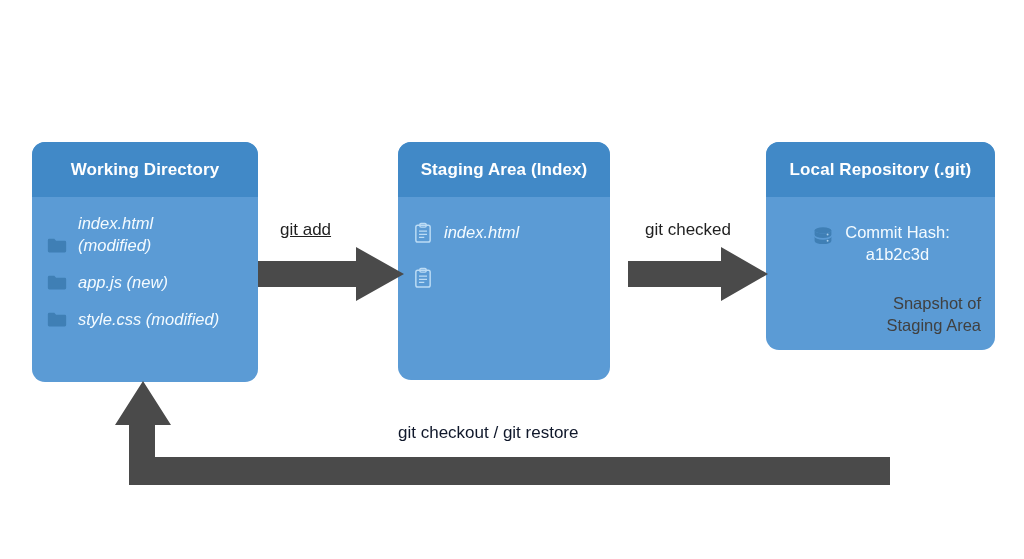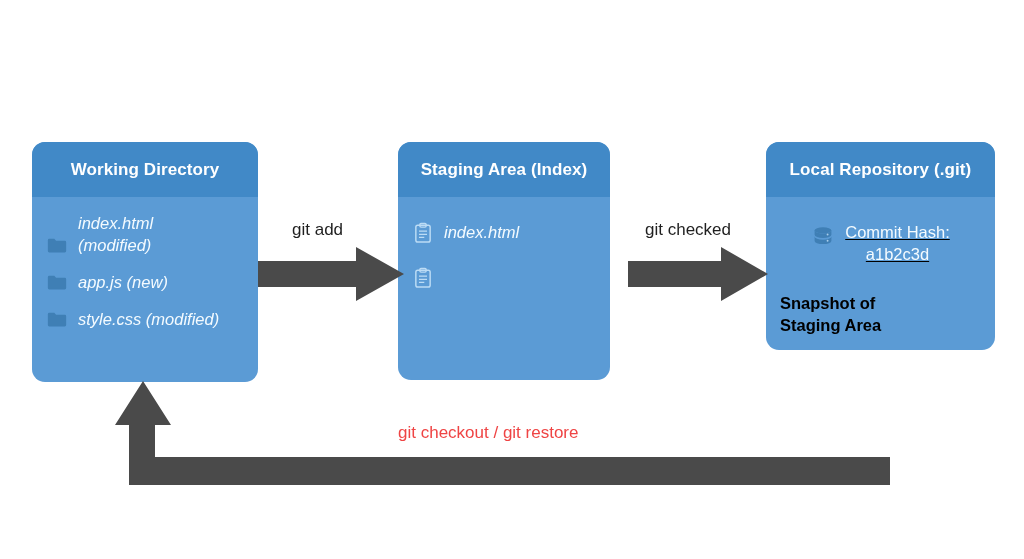--- a/index.html
+++ b/index.html
@@ -73,60 +73,58 @@
   
   .staging .file-row { margin-bottom: 20px; }
   .staging .stage-body { padding-top: 22px; }
 
   
   .repo-row {
     display: flex;
     align-items: flex-start;
     justify-content: center;
     margin-top: 8px;
-    text-decoration: underline;
   }
   .repo-icon {
     flex: 0 0 auto;
     width: 24px;
     height: 24px;
     margin-right: 10px;
     margin-top: 4px;
   }
   .repo-hash {
     color: #f4fbff;
     font-size: 16.5px;
     line-height: 1.35;
     text-align: center;
     white-space: pre-line;
   }
   .repo-snapshot {
-    color: #000000;
+    color: #404040;
     font-size: 16.5px;
     line-height: 1.35;
-    text-align: left;
+    text-align: right;
     margin-top: 26px;
     white-space: pre-line;
-    font-weight: bold;
   }
 
   
   .arrow-svg {
     position: absolute;
     display: block;
   }
   .arrow-label {
     position: absolute;
     color: #1f1f1f;
     font-size: 17px;
     white-space: nowrap;
   }
   .return-label {
     position: absolute;
-    color: #ef4444;
+    color: #0f172a;
     font-size: 17px;
     white-space: nowrap;
     background: #ffffff;
     padding: 0 6px;
   }
 </style>
 </head>
 <body>
 
 <div id="canvas">
@@ -212,21 +210,21 @@
 
       <div class="repo-snapshot">Snapshot of
 Staging Area</div>
 
     </div>
   </div>
 
   <svg class="arrow-svg" style="left:258px; top:247px; width:146px; height:54px;" viewBox="0 0 146 54">
     <path d="M0 14 H98 V0 L146 27 L98 54 V40 H0 Z" fill="#4a4a4a"></path>
   </svg>
-  <div class="arrow-label" style="left:292px; top:220px;">git add</div>
+  <div class="arrow-label" style="left:280px; top:220px;text-decoration:underline;">git add</div>
 
   <svg class="arrow-svg" style="left:628px; top:247px; width:140px; height:54px;" viewBox="0 0 140 54">
     <path d="M0 14 H93 V0 L140 27 L93 54 V40 H0 Z" fill="#4a4a4a"></path>
   </svg>
   <div class="arrow-label" style="left:645px; top:220px;">git checked</div>
 
   <svg class="arrow-svg" style="left:110px; top:375px; width:780px; height:110px;" viewBox="0 0 780 110">
     <path d="
       M33 6
       L61 50

